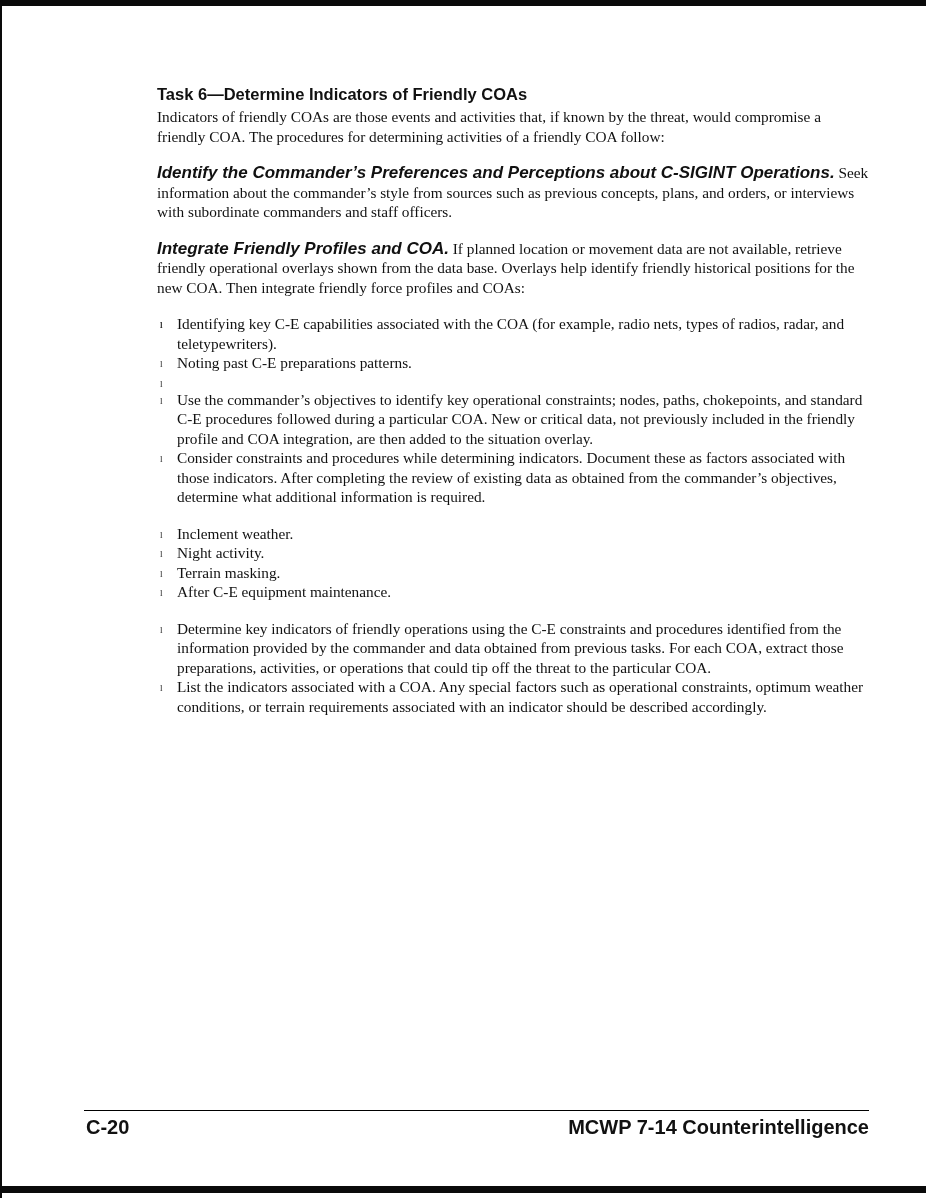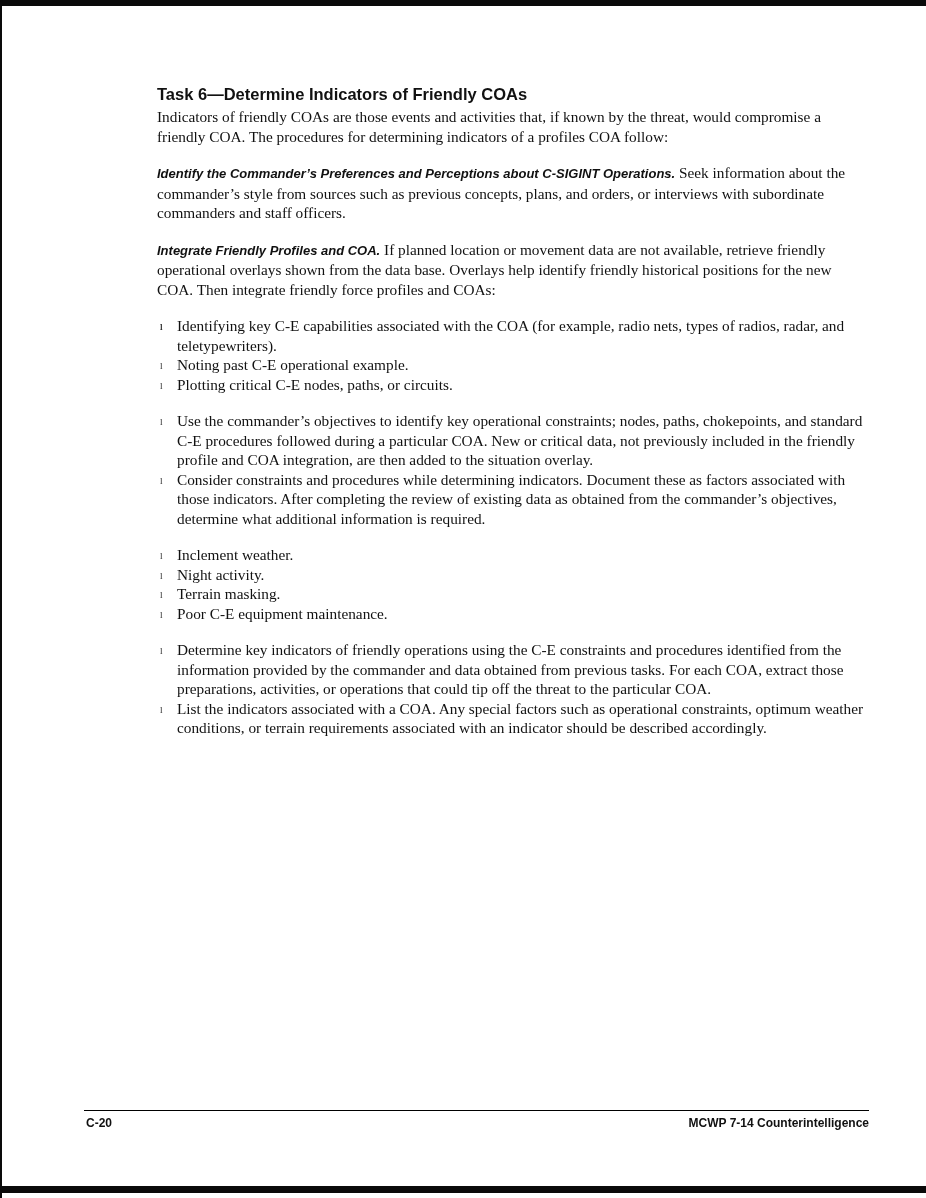--- a/index.html
+++ b/index.html
@@ -40,21 +40,21 @@
     font-size: 16.5px;
     line-height: 21px;
     margin-bottom: 2px;
   }
   .para { margin-bottom: 17px; }
   .para:last-child { margin-bottom: 0; }
   .lead, .heading {
     font-family: "Liberation Sans", sans-serif;
     font-weight: bold;
     font-style: italic;
-    font-size: 13px;
+    font-size: 17px;
   }
   .heading { display: block; margin-bottom: 17px; }
   .bullet-list { margin-bottom: 17px; }
   .bullet-item {
     position: relative;
     padding-left: 20px;
   }
   .bullet-marker {
     position: absolute;
     left: 3px; top: 2px;
@@ -67,51 +67,51 @@
     top: 1110px; left: 84px; right: 57px;
     border-top: 1.5px solid #000;
   }
   .footer-row {
     position: absolute;
     top: 1116px; left: 86px; right: 57px;
     display: flex;
     justify-content: space-between;
     font-family: "Liberation Sans", sans-serif;
     font-weight: bold;
-    font-size: 12px;
+    font-size: 20px;
   }
 </style>
 </head>
 <body>
 
 <div class="page">
   <div class="edge-top"></div>
   <div class="edge-left"></div>
   <div class="edge-bottom"></div>
 
   <div class="content" id="doc-content">
       <div class="doc-title">Task 6—Determine Indicators of Friendly COAs</div>
-      <div class="para"><span class="body-text">Indicators of friendly COAs are those events and activities that, if known by the threat, would compromise a friendly COA. The procedures for determining indicators of a profiles COA follow:</span></div>
+      <div class="para"><span class="body-text">Indicators of friendly COAs are those events and activities that, if known by the threat, would compromise a friendly COA. The procedures for determining activities of a friendly COA follow:</span></div>
       <div class="para"><span class="lead">Identify the Commander’s Preferences and Perceptions about C-SIGINT Operations.</span> <span class="body-text">Seek information about the commander’s style from sources such as previous concepts, plans, and orders, or interviews with subordinate commanders and staff officers.</span></div>
       <div class="para"><span class="lead">Integrate Friendly Profiles and COA.</span> <span class="body-text">If planned location or movement data are not available, retrieve friendly operational overlays shown from the data base. Overlays help identify friendly historical positions for the new COA. Then integrate friendly force profiles and COAs:</span></div>
       <div class="bullet-list">
         <div class="bullet-item"><span class="bullet-marker">l</span></div>
         <div class="bullet-item"><span class="bullet-marker">l</span><span class="bullet-text">Identifying key C-E capabilities associated with the COA (for example, radio nets, types of radios, radar, and teletypewriters).</span></div>
-        <div class="bullet-item"><span class="bullet-marker">l</span><span class="bullet-text">Noting past C-E operational example.</span></div>
-        <div class="bullet-item"><span class="bullet-marker">l</span><span class="bullet-text">Plotting critical C-E nodes, paths, or circuits.</span></div>
+        <div class="bullet-item"><span class="bullet-marker">l</span><span class="bullet-text">Noting past C-E preparations patterns.</span></div>
+        <div class="bullet-item"><span class="bullet-marker">l</span></div>
       </div>
       <div class="bullet-list">
         <div class="bullet-item"><span class="bullet-marker">l</span><span class="bullet-text">Use the commander’s objectives to identify key operational constraints; nodes, paths, chokepoints, and standard C-E procedures followed during a particular COA. New or critical data, not previously included in the friendly profile and COA integration, are then added to the situation overlay.</span></div>
         <div class="bullet-item"><span class="bullet-marker">l</span><span class="bullet-text">Consider constraints and procedures while determining indicators. Document these as factors associated with those indicators. After completing the review of existing data as obtained from the commander’s objectives, determine what additional information is required.</span></div>
       </div>
       <div class="bullet-list">
         <div class="bullet-item"><span class="bullet-marker">l</span><span class="bullet-text">Inclement weather.</span></div>
         <div class="bullet-item"><span class="bullet-marker">l</span><span class="bullet-text">Night activity.</span></div>
         <div class="bullet-item"><span class="bullet-marker">l</span><span class="bullet-text">Terrain masking.</span></div>
-        <div class="bullet-item"><span class="bullet-marker">l</span><span class="bullet-text">Poor C-E equipment maintenance.</span></div>
+        <div class="bullet-item"><span class="bullet-marker">l</span><span class="bullet-text">After C-E equipment maintenance.</span></div>
       </div>
       <div class="bullet-list">
         <div class="bullet-item"><span class="bullet-marker">l</span><span class="bullet-text">Determine key indicators of friendly operations using the C-E constraints and procedures identified from the information provided by the commander and data obtained from previous tasks. For each COA, extract those preparations, activities, or operations that could tip off the threat to the particular COA.</span></div>
         <div class="bullet-item"><span class="bullet-marker">l</span><span class="bullet-text">List the indicators associated with a COA. Any special factors such as operational constraints, optimum weather conditions, or terrain requirements associated with an indicator should be described accordingly.</span></div>
       </div>
     </div>
 
   <div class="footer-rule"></div>
   <div class="footer-row">
     <span>C-20</span>

